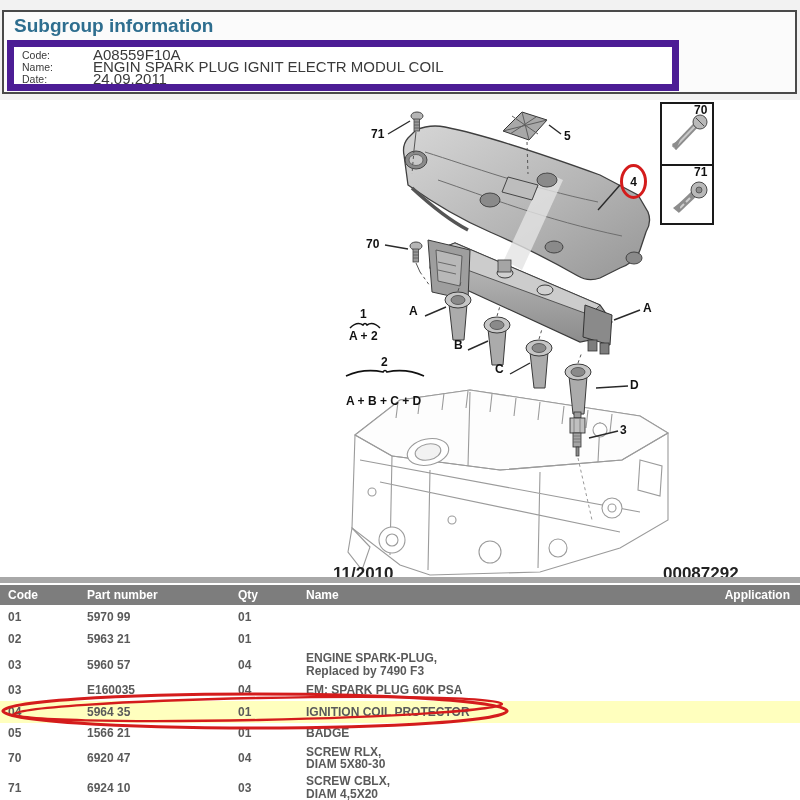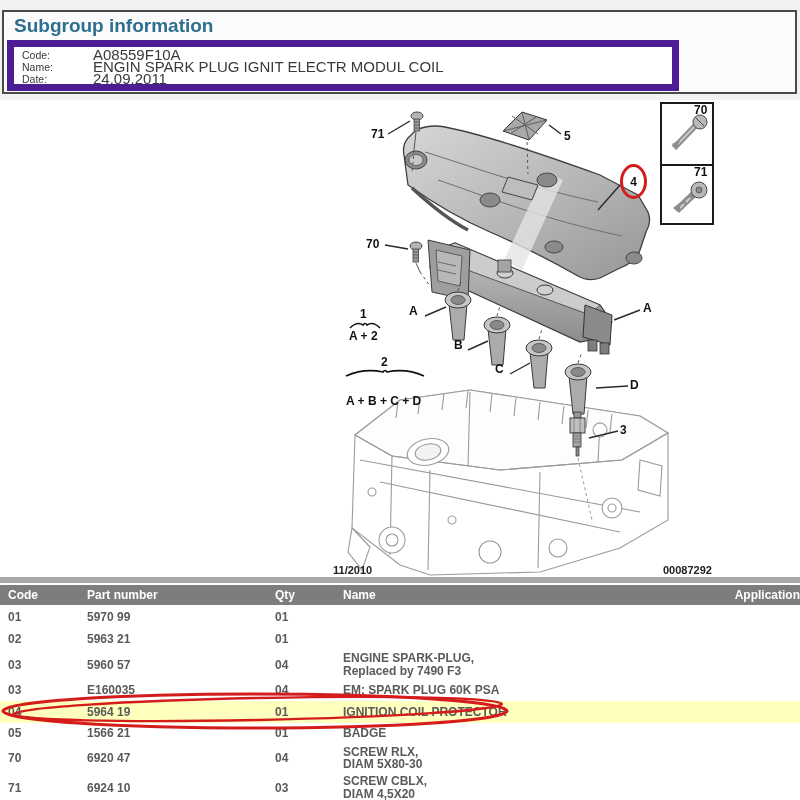--- a/index.html
+++ b/index.html
@@ -38,40 +38,40 @@
   .dlabel {
     position:absolute; font-size:12px; font-weight:700; color:#111;
     white-space:nowrap; line-height:13px;
   }
   .red-ellipse-4 {
     position:absolute; left:620px; top:64px; width:27px; height:35px;
     border:3px solid #d41c1c; border-radius:50%;
     display:flex; align-items:center; justify-content:center;
     font-size:12px; font-weight:700; color:#111;
   }
-  .footer-text { position:absolute; font-size:11px; font-weight:700; color:#222; }
+  .footer-text { position:absolute; font-size:17px; font-weight:700; color:#222; }
 
   
   .sep-strip { position:absolute; left:0; top:577px; width:800px; height:6px; background:#a8a8a8; }
 
   
   .ptable { position:absolute; left:0; top:583px; width:800px; height:217px; background:#ffffff; }
   .thead {
     position:absolute; left:0; top:2px; width:800px; height:20px;
     background:#7d7d7d; color:#ffffff; display:flex; align-items:center;
     font-size:12px; font-weight:700;
   }
   .trows { position:absolute; left:0; top:22px; width:800px; }
   .trow { display:flex; align-items:center; font-size:12px; font-weight:700; color:#5a5a5a; }
   .trow.hl { background:#ffffbe; }
   .col-code { width:87px; padding-left:8px; }
-  .col-part { width:188px; }
+  .col-part { width:151px; }
   .col-qty  { width:68px; }
   .col-name { width:385px; line-height:12.5px; }
-  .col-app  { flex:1; text-align:right; }
+  .col-app  { flex:1; text-align:right; padding-right:10px; }
   .ellipse-overlay { position:absolute; left:0; top:0; pointer-events:none; }
 </style>
 </head>
 <body>
 
 <div class="panel-box">
   <div class="panel-title">Subgroup information</div>
   <div class="info-box">
     <div class="info-row">
       <span class="lbl">Code:</span>
@@ -321,21 +321,21 @@
       <div class="col-qty">04</div>
       <div class="col-name">
         <div>EM: SPARK PLUG 60K PSA</div>
           <div></div>
       </div>
       <div class="col-app"></div>
     </div>
 
     <div class="trow hl" style="height:22px">
       <div class="col-code">04</div>
-      <div class="col-part">5964 19</div>
+      <div class="col-part">5964 35</div>
       <div class="col-qty">01</div>
       <div class="col-name">
         <div>IGNITION COIL PROTECTOR</div>
           <div></div>
       </div>
       <div class="col-app"></div>
     </div>
 
     <div class="trow" style="height:20px">
       <div class="col-code">05</div>

